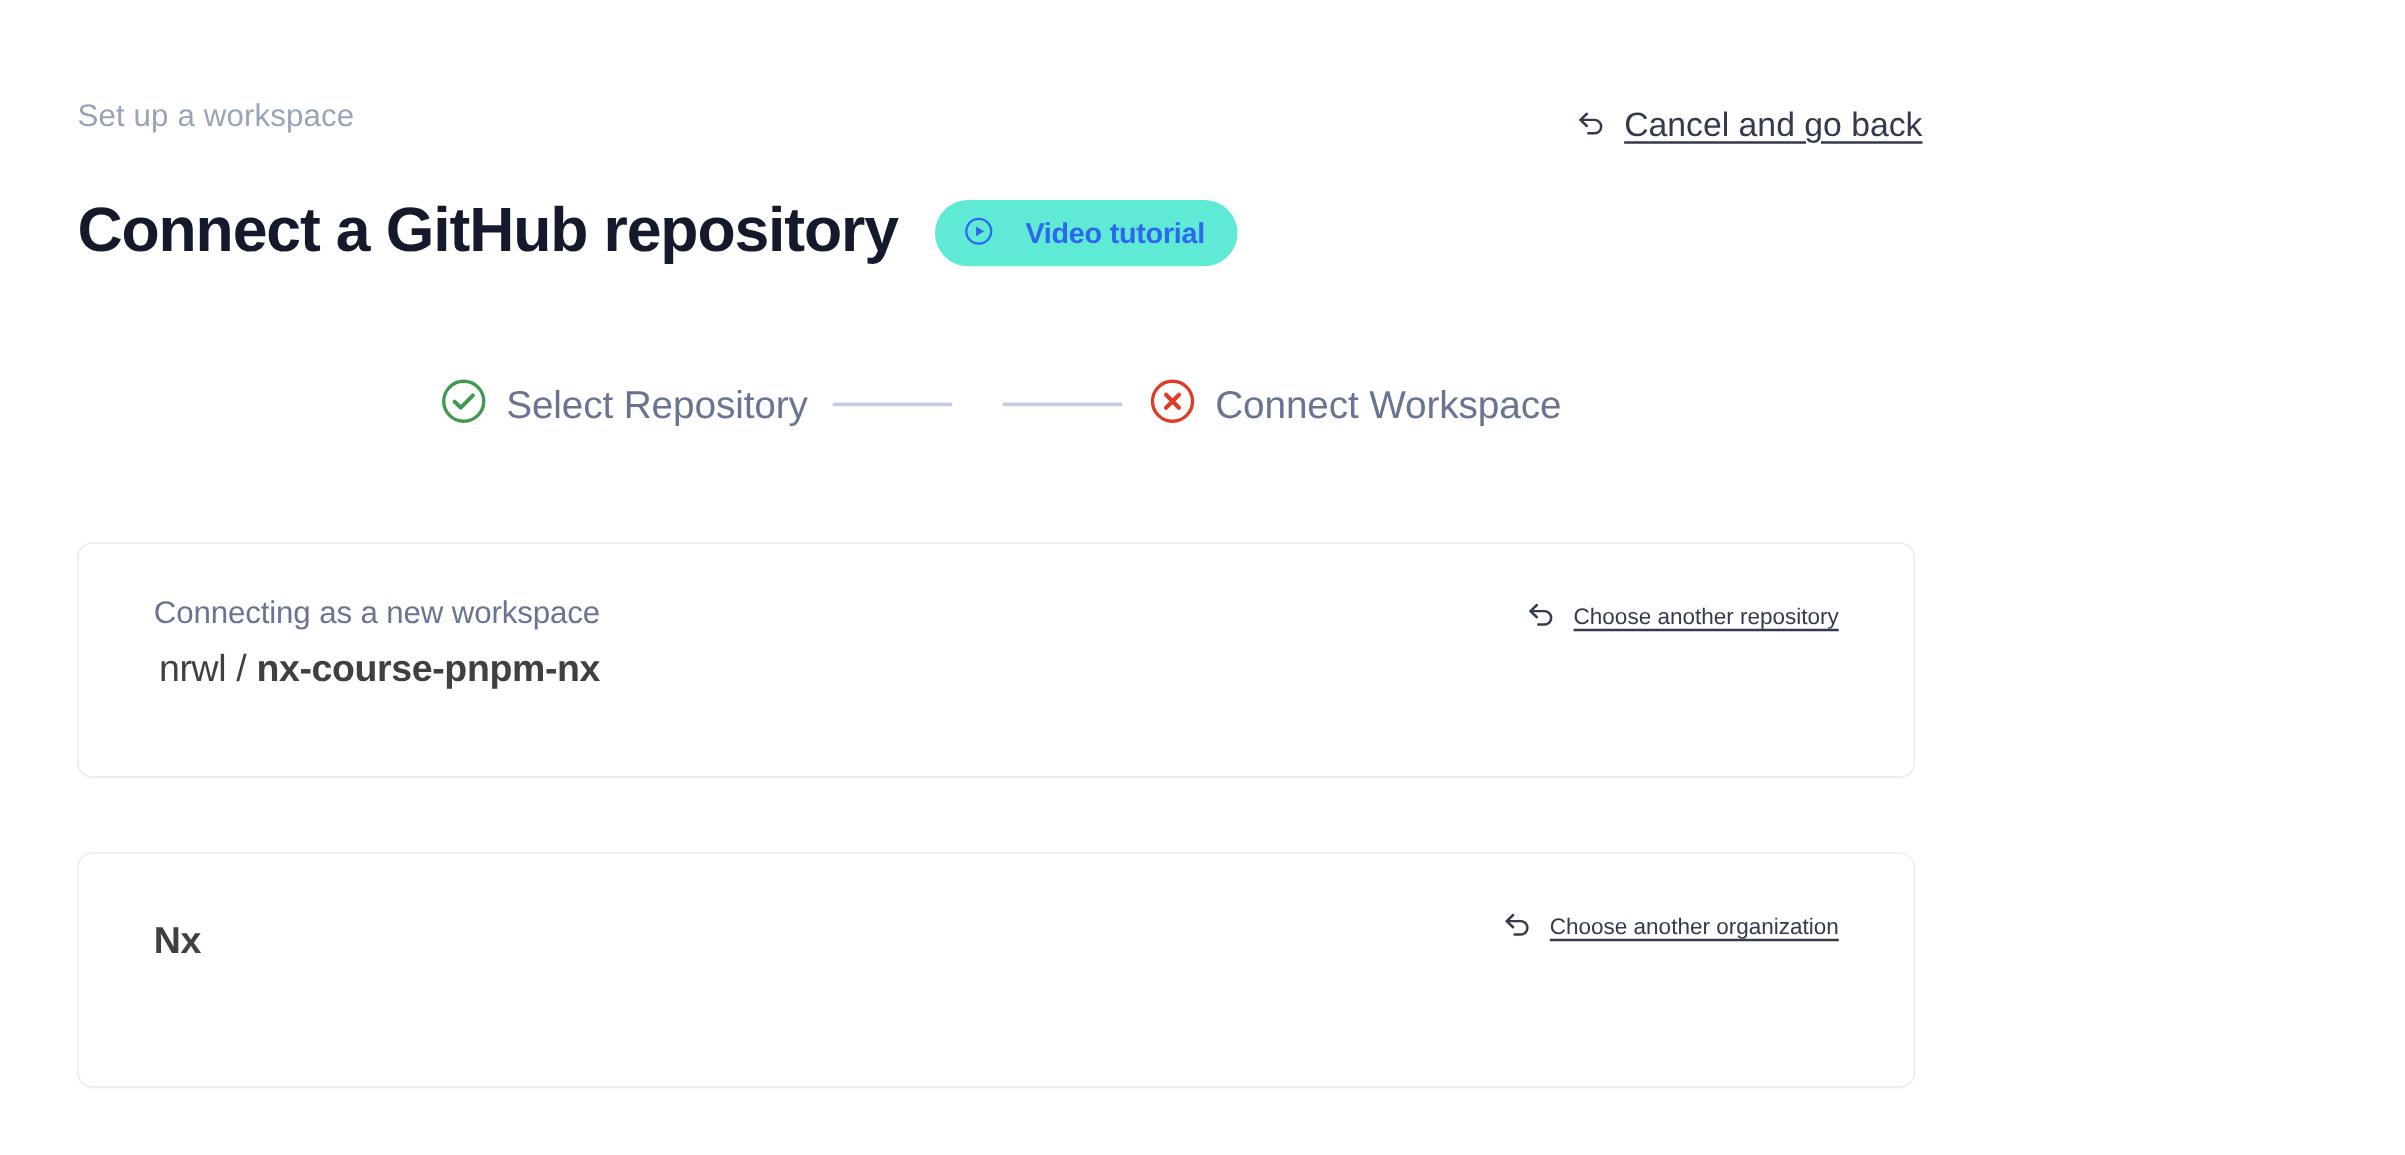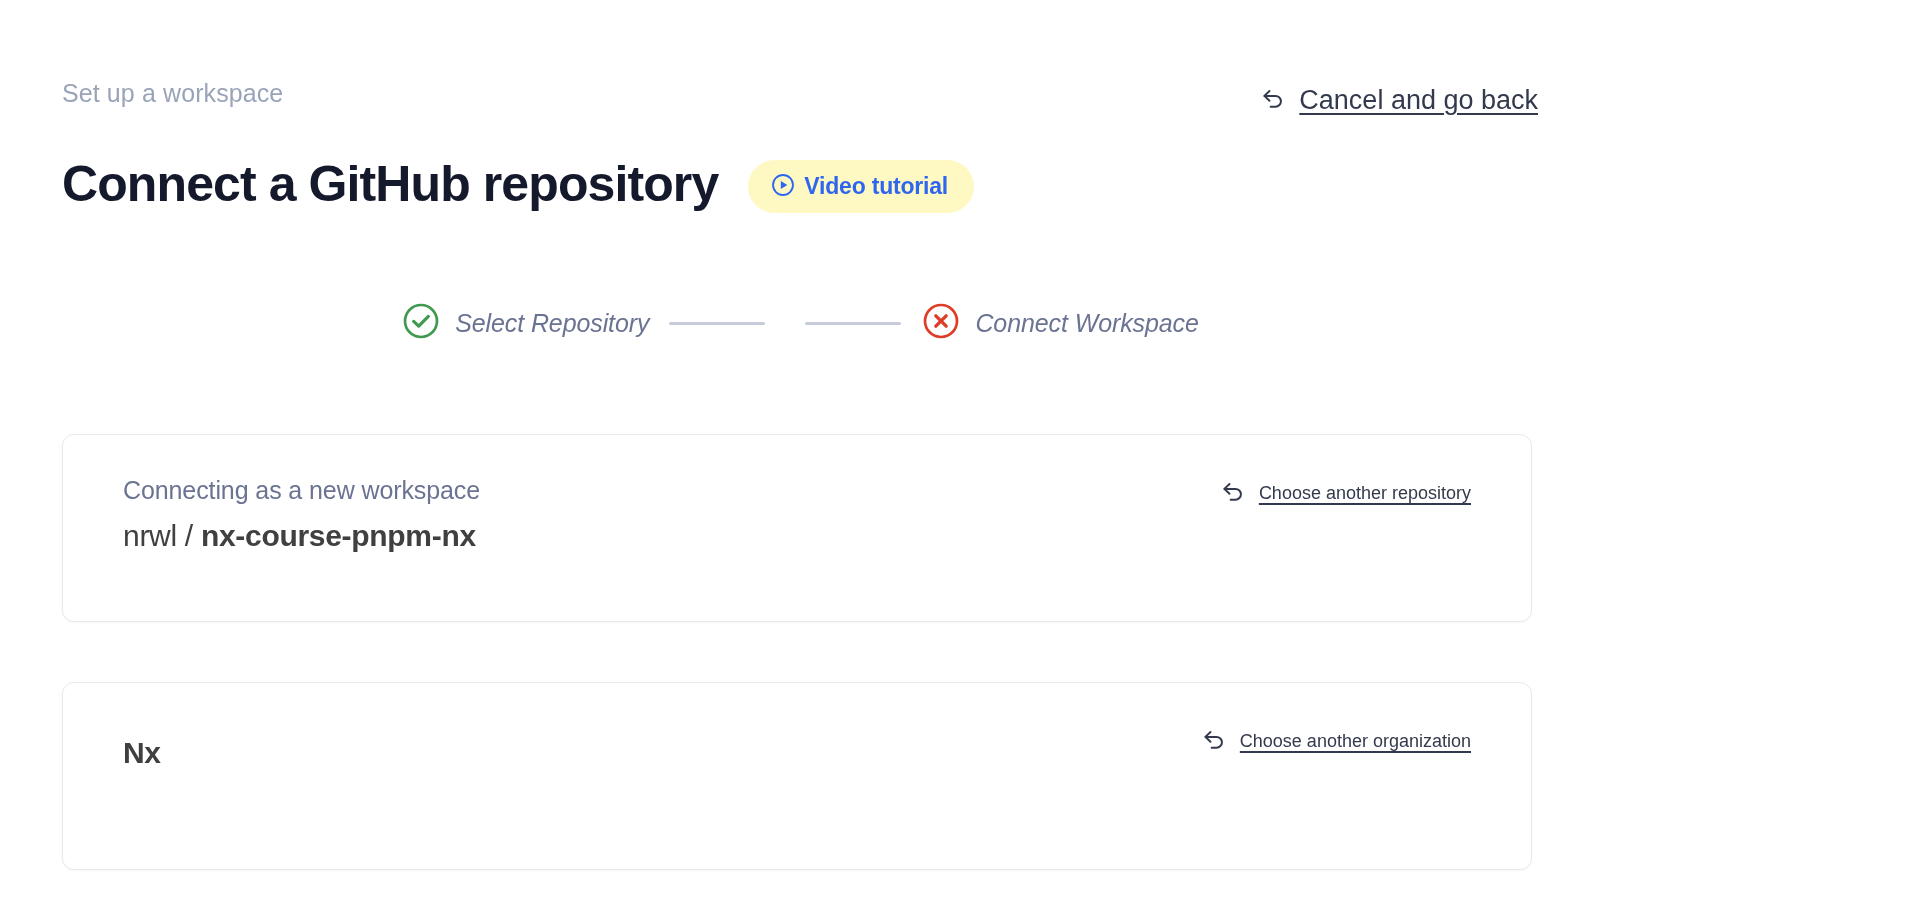--- a/index.html
+++ b/index.html
@@ -43,22 +43,22 @@
     font-size: 50px;
     font-weight: bold;
     color: #15192c;
     letter-spacing: -0.9px;
     line-height: 1.12;
     white-space: nowrap;
   }
   .video-badge {
     display: inline-flex;
     align-items: center;
-    gap: 8px;
-    background: #fef9c3;
+    gap: 24px;
+    background: #5eead4;
     border-radius: 999px;
     padding: 12px 26px 12px 22px;
     cursor: pointer;
     border: none;
     margin-top: 6px;
   }
   .video-badge-label {
     font-size: 23px;
     font-weight: bold;
     color: #2f66f0;
@@ -98,25 +98,24 @@
     align-items: center;
     justify-content: center;
     gap: 0;
   }
   .step {
     display: flex;
     align-items: center;
     gap: 14px;
   }
   .step-label {
-    font-size: 25px;
+    font-size: 31px;
     color: #6b7392;
     letter-spacing: -0.1px;
     white-space: nowrap;
-    font-style: italic;
   }
   .step-connector {
     width: 96px;
     height: 3px;
     background: #c7cbda;
     margin: 0 20px;
     border-radius: 2px;
     flex: 0 0 auto;
   }
 
@@ -132,21 +131,21 @@
   }
   #card-repository { top: 434px; height: 188px; }
   #card-organization { top: 682px; height: 188px; }
 
   .card-body {
     padding: 40px 60px 0 60px;
     display: flex;
     align-items: flex-start;
     justify-content: space-between;
   }
-  .card-text { display: flex; flex-direction: column; }
+  .card-text { display: flex; flex-direction: column; align-items: flex-end; }
   .card-caption {
     font-size: 25px;
     color: #6b7392;
     letter-spacing: -0.1px;
     line-height: 1.25;
   }
   .card-value {
     margin-top: 12px;
     font-size: 30px;
     color: #404040;

